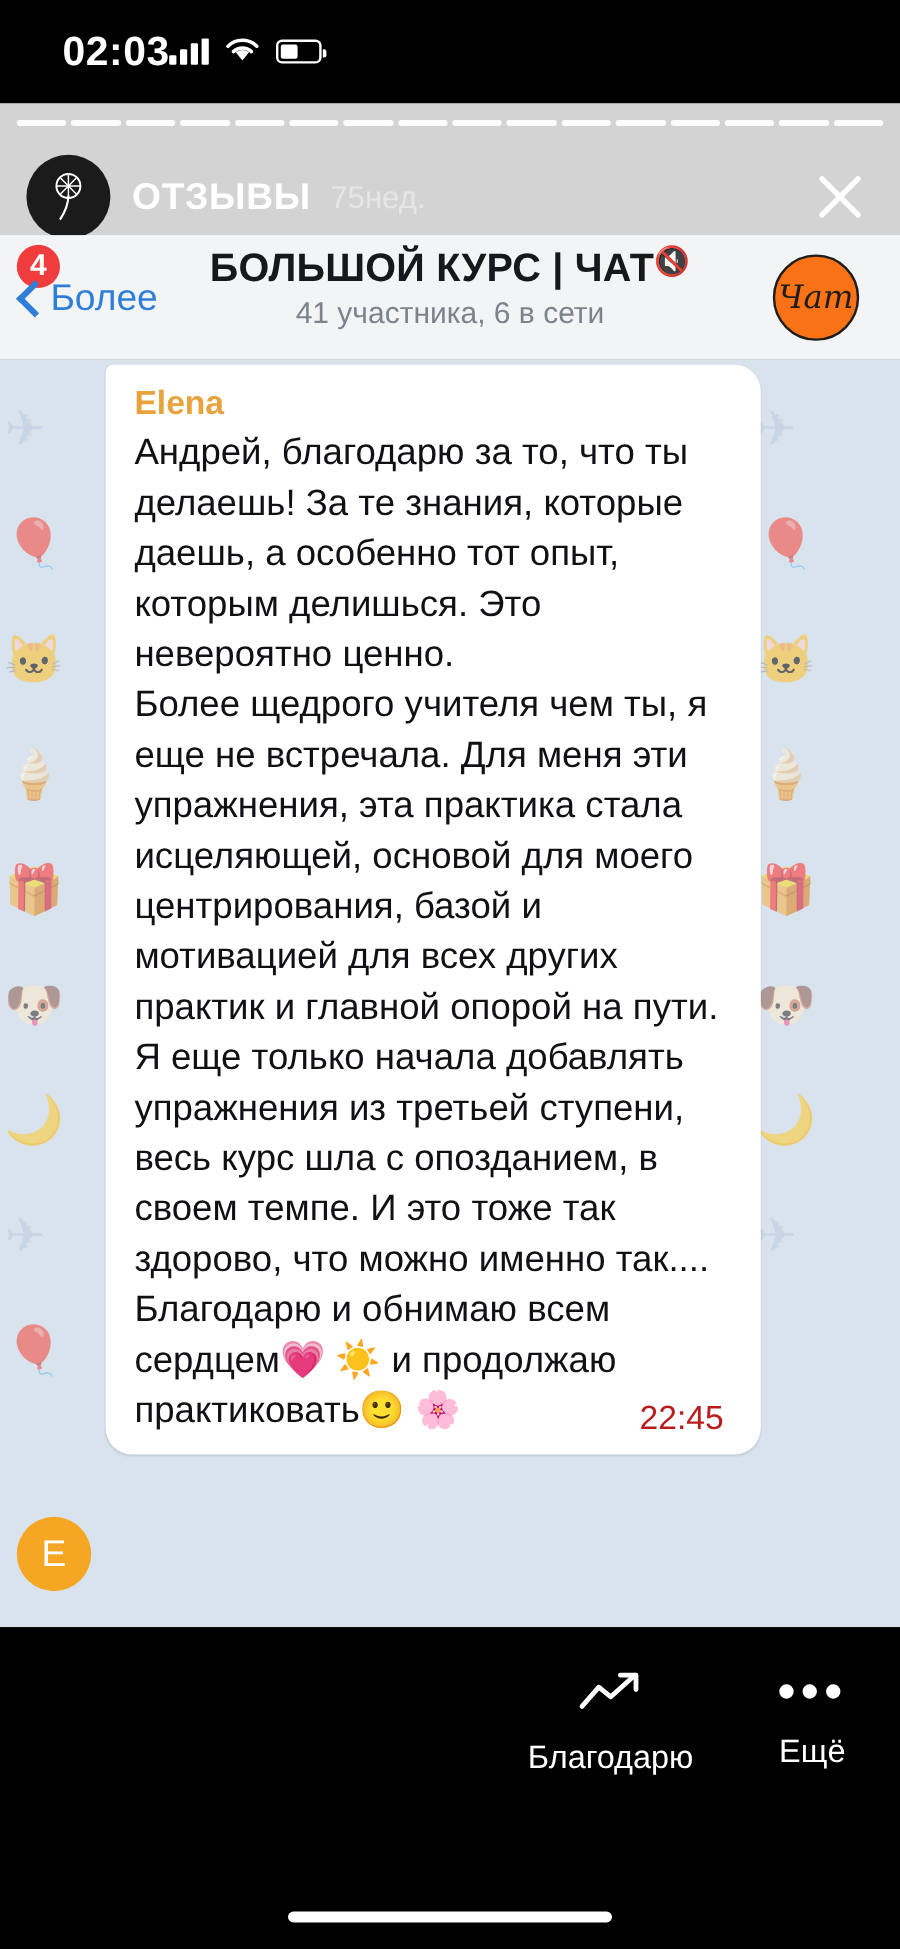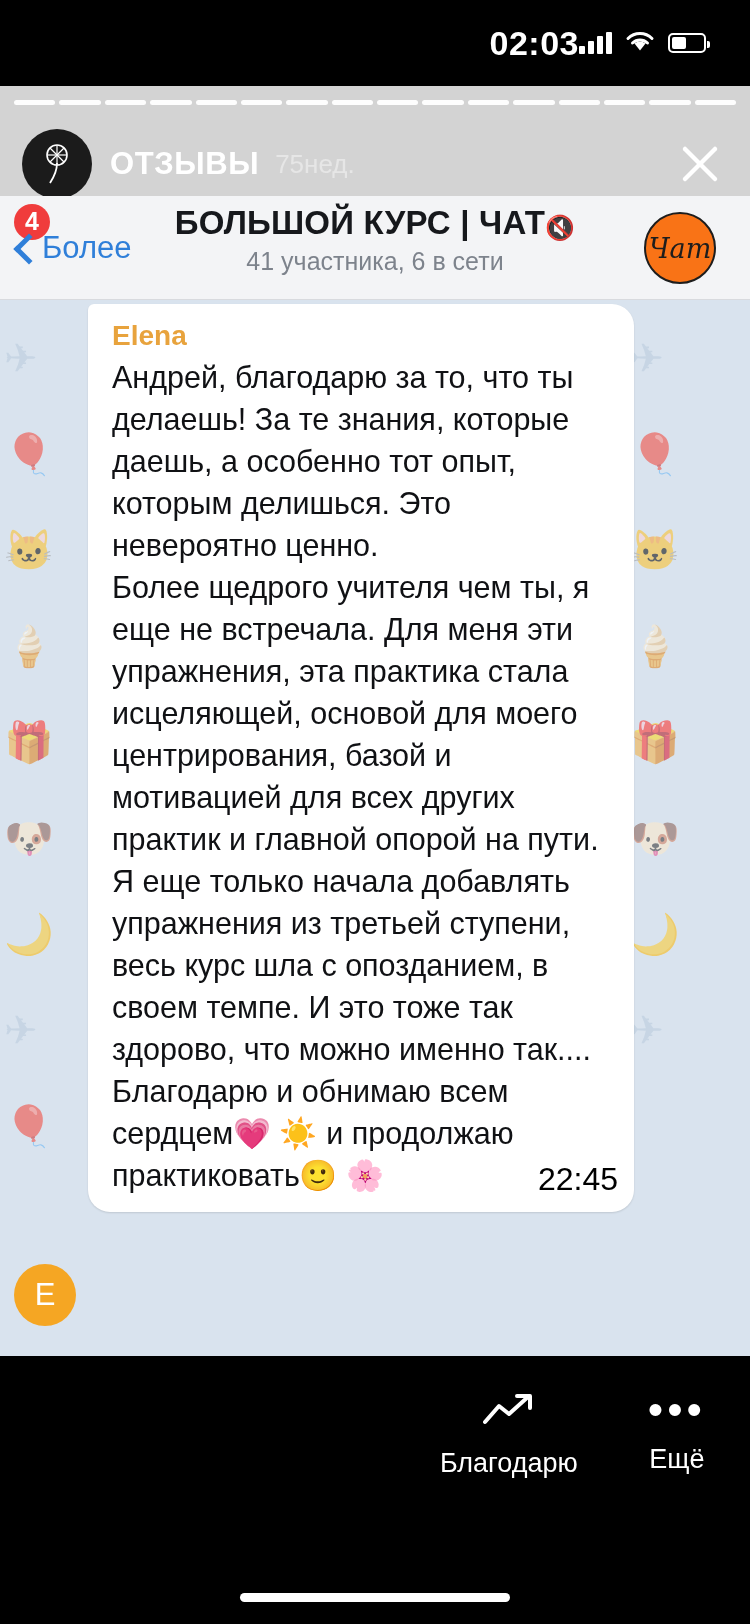--- a/index.html
+++ b/index.html
@@ -14,21 +14,21 @@
     width: 750px; height: 1624px;
     background: #000;
     overflow: hidden;
   }
 
   
   .statusbar {
     position: absolute; top: 0; left: 0;
     width: 750px; height: 86px;
     display: flex; align-items: center;
-    justify-content: flex-end;
+    justify-content: flex-start;
     padding: 0 44px 0 52px;
     color: #fff;
   }
   .status-time {
     font-size: 34px; font-weight: 600;
     letter-spacing: 0.5px;
   }
   .status-right { display: flex; align-items: center; gap: 13px; }
   .signal { display: flex; align-items: flex-end; gap: 3px; height: 22px; }
   .signal i { display: block; width: 6px; background: #fff; border-radius: 1px; }
@@ -119,21 +119,21 @@
     font-size: 25px; font-weight: 600;
     display: flex; align-items: center; justify-content: center;
   }
   .tg-title-wrap {
     position: absolute; left: 0; right: 0; top: 8px;
     text-align: center; pointer-events: none;
   }
   .tg-title {
     font-size: 33px; font-weight: 600; color: #16181c;
     letter-spacing: 0.2px;
-    display: inline-flex; align-items: flex-end; gap: 0;
+    display: inline-flex; align-items: flex-start; gap: 0;
   }
   .mute-icon { color: #8b8f96; font-size: 24px; }
   .tg-sub {
     font-size: 25px; color: #7d838c; margin-top: 5px;
   }
   .tg-avatar {
     position: absolute; right: 34px; top: 16px;
     width: 72px; height: 72px; border-radius: 50%;
     background: #f97316; border: 2px solid #1d1d1d;
     display: flex; align-items: center; justify-content: center;
@@ -171,22 +171,22 @@
   }
   .bubble-name {
     font-size: 28px; color: #e8a33d; font-weight: 700;
     margin-bottom: 4px;
   }
   .bubble-text {
     font-size: 30.5px; line-height: 42px; color: #101114;
     white-space: pre-wrap;
   }
   .bubble-time {
-    position: absolute; right: 16px; bottom: 14px;
-    font-size: 32px; color: #000000;
+    position: absolute; right: 31px; bottom: 14px;
+    font-size: 28px; color: #b91c1c;
   }
   .sender-avatar {
     position: absolute; left: 14px; bottom: 30px;
     width: 62px; height: 62px; border-radius: 50%;
     background: #f5a623;
     display: flex; align-items: center; justify-content: center;
     color: #fff; font-size: 31px;
   }
 
   

